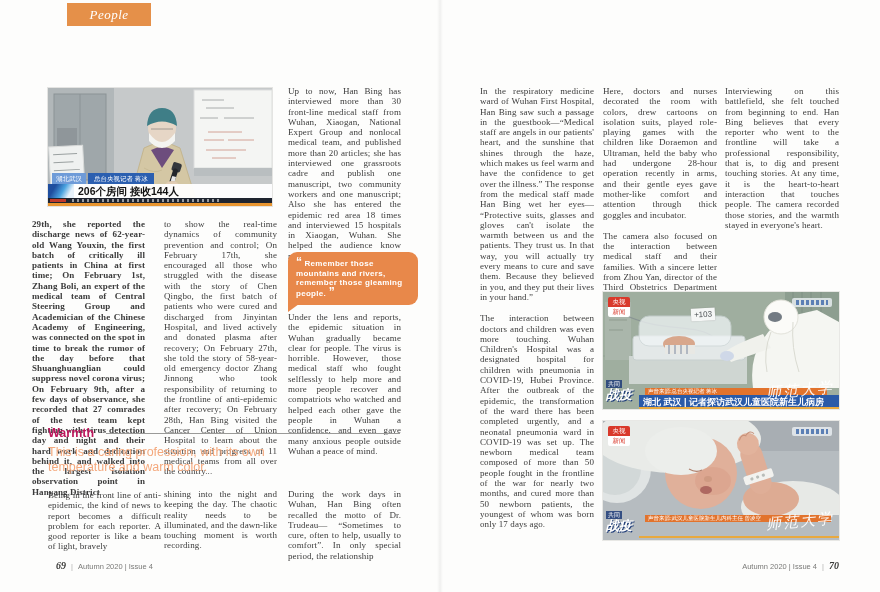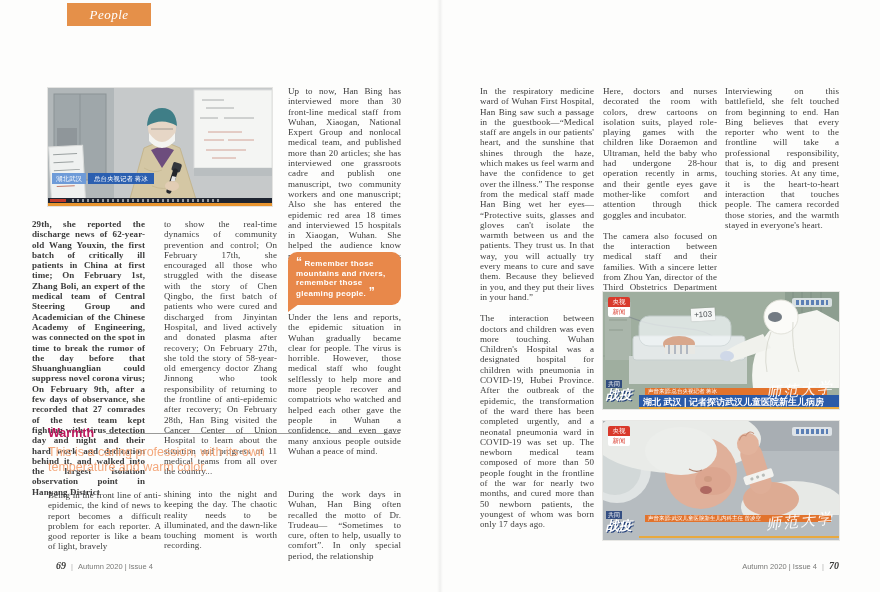--- a/index.html
+++ b/index.html
@@ -33,21 +33,21 @@
   .tv-swoosh{width:26px;height:14px;background:linear-gradient(120deg,#1f4e9e 25%,#4aa3e0 55%,#e8f2fb 80%);}
   .tv-headline{font-size:10.5px;font-weight:bold;color:#111;line-height:14px;margin-left:4px;
                font-family:"Liberation Sans",sans-serif;white-space:nowrap;}
   .tv-ticker{position:absolute;left:0;top:110px;width:224px;height:5px;background:#1e2430;z-index:2;}
   .tv-ticker i{position:absolute;left:24px;top:1px;width:150px;height:3px;display:block;
       background:repeating-linear-gradient(90deg,rgba(255,255,255,.55) 0 2px,transparent 2px 5px);}
   .tv-ticker b{position:absolute;left:2px;top:1px;width:16px;height:3px;background:#c0392b;display:block;}
   .tv-orange{position:absolute;left:0;top:115px;width:224px;height:3px;background:#E89530;z-index:2;}
 
   
-  .quote{position:absolute;left:288px;top:252px;width:113px;box-sizing:border-box;
+  .quote{position:absolute;left:288px;top:252px;width:130px;box-sizing:border-box;
          background:#E8884A;color:#fff;border-radius:9px 9px 9px 0;padding:6px 8px 7px 8px;
          font-family:"Liberation Sans",sans-serif;font-size:8px;font-weight:bold;
          letter-spacing:.3px;line-height:9.6px;}
   .quote:after{content:"";position:absolute;left:0;bottom:-7px;width:0;height:0;
          border-top:8px solid #E8884A;border-right:11px solid transparent;}
   .qmark{font-size:12px;letter-spacing:0;}
 
   
   .warmth-h{position:absolute;left:48px;top:426px;font-family:"Liberation Sans",sans-serif;
             font-weight:bold;font-size:12.5px;color:#be185d;}
@@ -125,20 +125,24 @@
       <rect x="120" y="74" width="9" height="9" rx="2" fill="#33373d"></rect>
       <rect x="122" y="80" width="5" height="26" rx="2" fill="#23262b"></rect>
       <rect x="123" y="88" width="4" height="5" fill="#e8e8e8"></rect>
     </g>
     <ellipse cx="124" cy="98" rx="7" ry="5" fill="#e2cdb4"></ellipse>
   </svg>
   <div class="tv-row1">
     <span class="tv-badge1">湖北武汉</span>
     <span class="tv-badge2">总台央视记者 蒋冰</span>
   </div>
+  <div class="tv-row2">
+    <span class="tv-swoosh"></span>
+    <span class="tv-headline">206个房间 接收144人</span>
+  </div>
   <div class="tv-ticker">
       <b></b>
       <i></i>
     </div>
   <div class="tv-orange"></div>
 </div>
 
 <div class="col w113" style="left:32px;top:219px;font-weight:bold;">
   <p>29th, she reported the discharge news of 62-year-old Wang Youxin, the first batch of critically ill patients in China at first time; On February 1st, Zhang Boli, an expert of the medical team of Central Steering Group and Academician of the Chinese Academy of Engineering, was connected on the spot in time to break the rumor of the day before that Shuanghuanglian could suppress novel corona virus; On February 9th, after a few days of observance, she recorded that 27 comrades of the test team kept fighting with virus detection day and night and their hard work and dedication behind it, and walked into the largest isolation observation point in Hanyang District</p>
 </div>

